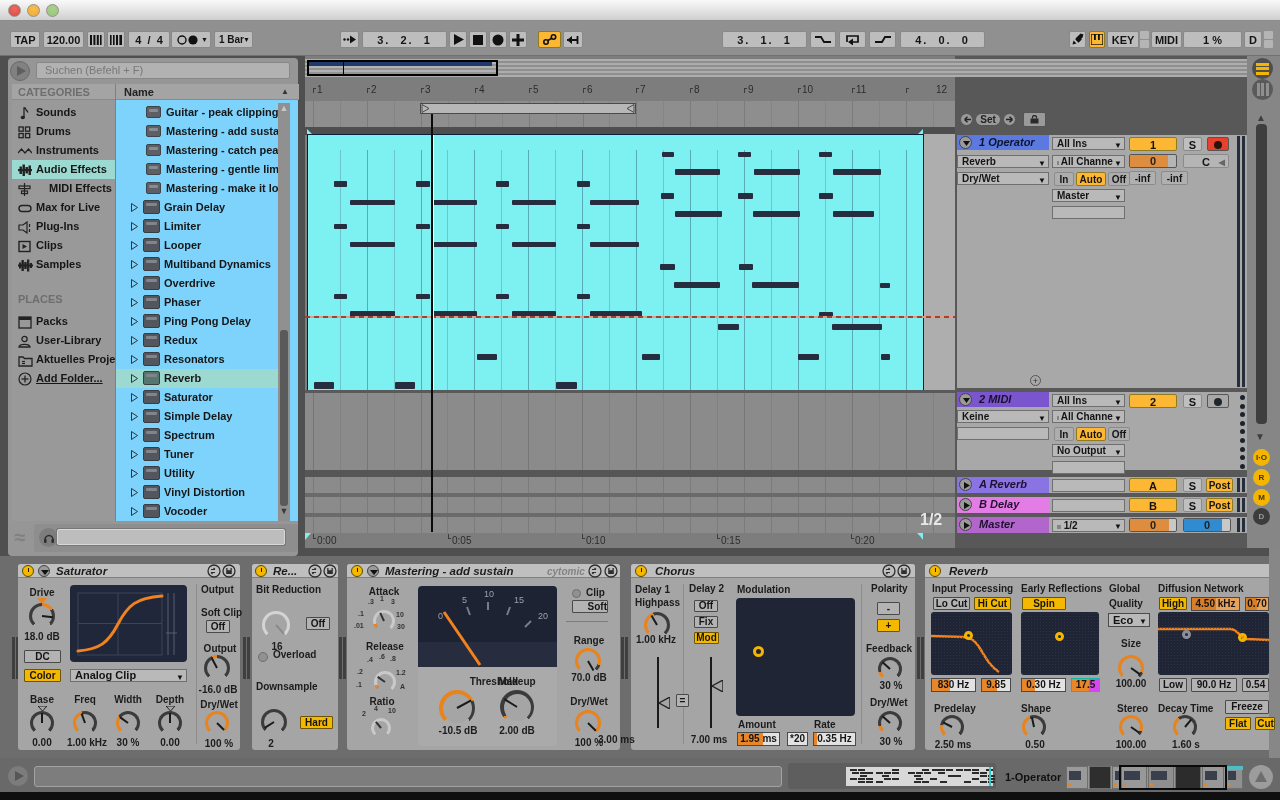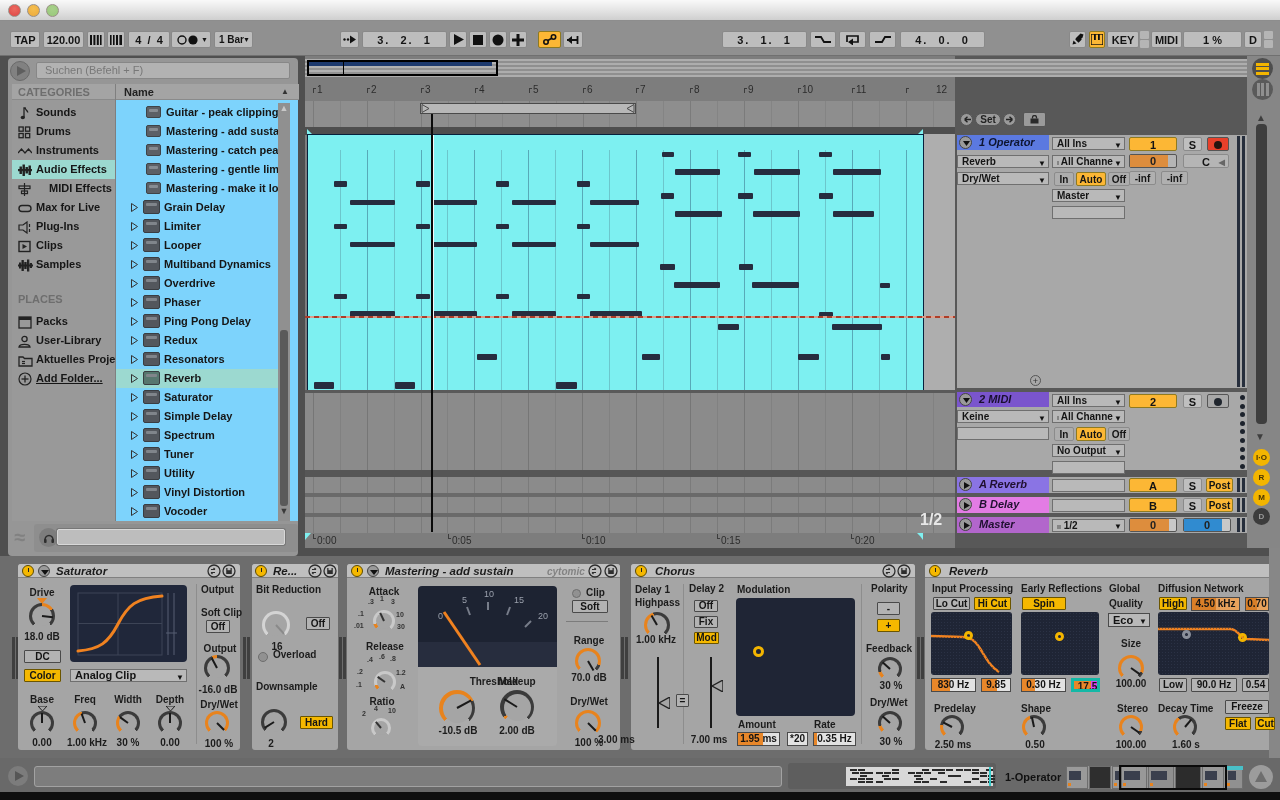--- a/index.html
+++ b/index.html
@@ -1149,21 +1149,21 @@
 <div class="ab" style="left:398px;top:725px;width:120px;text-align:center;font-size:10px;font-weight:bold;color:#1c1c1c;white-space:nowrap;">-10.5 dB</div>
 <div class="ab" style="left:457px;top:676px;width:120px;text-align:center;font-size:10px;font-weight:bold;color:#1c1c1c;white-space:nowrap;">Makeup</div>
 <div class="knob" style="left:500px;top:690px;width:34px;height:34px;">
     <div class="ring" style="background:conic-gradient(from 225deg,#e8831d 0deg 8deg,#3b3b3b 8deg 270deg,transparent 270deg 360deg);"></div>
     <div class="hole" style="left:3.5px;top:3.5px;right:3.5px;bottom:3.5px;background:#a5a5a5;"></div>
     <div class="ndl" style="left:16.0px;top:17px;width:2px;height:15px;background:#1a1a1a;transform-origin:1.0px 0;transform:rotate(122deg);"></div>
   </div>
 <div class="ab" style="left:457px;top:725px;width:120px;text-align:center;font-size:10px;font-weight:bold;color:#1c1c1c;white-space:nowrap;">2.00 dB</div>
 <div class="ab" style="left:572px;top:589px;width:9px;height:9px;border-radius:50%;background:#919191;border:1px solid #6e6e6e;"></div>
 <div class="ab" style="left:586px;top:587px;font-size:10px;font-weight:bold;color:#1c1c1c;white-space:nowrap;">Clip</div>
-<div class="ab" style="left:572px;top:600px;width:36px;height:13px;background:#b3b3b3;border:1px solid #4a4a4a;border-radius:1px;text-align:center;font-size:10px;font-weight:bold;color:#141414;line-height:11px;">Soft</div>
+<div class="ab" style="left:572px;top:600px;width:36px;height:13px;background:#b3b3b3;border:1px solid #4a4a4a;border-radius:1px;text-align:right;font-size:10px;font-weight:bold;color:#141414;line-height:11px;">Soft</div>
 <div class="ab" style="left:566px;top:621px;width:42px;height:1px;background:#7c7c7c;"></div>
 <div class="ab" style="left:529px;top:635px;width:120px;text-align:center;font-size:10px;font-weight:bold;color:#1c1c1c;white-space:nowrap;">Range</div>
 <div class="knob" style="left:575px;top:648px;width:26px;height:26px;">
     <div class="ring" style="background:conic-gradient(from 225deg,#e8831d 0deg 245deg,#3b3b3b 245deg 270deg,transparent 270deg 360deg);"></div>
     <div class="hole" style="left:3px;top:3px;right:3px;bottom:3px;background:#a5a5a5;"></div>
     <div class="ndl" style="left:12.0px;top:13px;width:2px;height:11px;background:#1a1a1a;transform-origin:1.0px 0;transform:rotate(330deg);"></div>
   </div>
 <div class="ab" style="left:529px;top:672px;width:120px;text-align:center;font-size:10px;font-weight:bold;color:#1c1c1c;white-space:nowrap;">70.0 dB</div>
 <div class="ab" style="left:529px;top:696px;width:120px;text-align:center;font-size:10px;font-weight:bold;color:#1c1c1c;white-space:nowrap;">Dry/Wet</div>
 <div class="knob" style="left:575px;top:710px;width:26px;height:26px;">
@@ -1274,21 +1274,21 @@
 <div class="ab" style="left:1021px;top:583px;font-size:10px;font-weight:bold;color:#1c1c1c;white-space:nowrap;">Early Reflections</div>
 <div class="ab" style="left:1022px;top:597px;width:44px;height:13px;background:#f5b800;border:1px solid #6b5500;border-radius:1px;text-align:center;font-size:10px;font-weight:bold;color:#141414;line-height:11px;">Spin</div>
 <div class="ab" style="left:1021px;top:612px;width:78px;height:63px;background:#1f2535;border-radius:3px;overflow:hidden;">
     <div style="position:absolute;inset:0;background-image:radial-gradient(#343c52 0.6px,transparent 0.7px);background-size:3px 3px;opacity:0.55;"></div>
     <div style="position:absolute;left:34px;top:20px;width:9px;height:9px;border-radius:50%;border:3px solid #f3b500;"></div>
   </div>
 <div class="ab" style="left:1021px;top:678px;width:45px;height:14px;background:#e2e2e2;border:1px solid #4a4a4a;overflow:hidden;">
     <div style="position:absolute;left:0;top:0;width:13px;height:12px;background:#e8872a;"></div>
     <div style="position:absolute;left:0;top:0;width:43px;text-align:center;font-size:10px;font-weight:bold;color:#141414;line-height:12px;">0.30 Hz</div>
   </div>
-<div class="ab" style="left:1071px;top:678px;width:29px;height:14px;background:#d946ef;border:3px solid #14b8a6;overflow:hidden;">
+<div class="ab" style="left:1071px;top:678px;width:29px;height:14px;background:#d946ef;border:1px solid #14b8a6;overflow:hidden;">
     <div style="position:absolute;left:0;top:0;width:17px;height:12px;background:#e8872a;"></div>
     <div style="position:absolute;left:0;top:0;width:27px;text-align:center;font-size:10px;font-weight:bold;color:#141414;line-height:12px;">17.5</div>
   </div>
 <div class="ab" style="left:1109px;top:583px;font-size:10px;font-weight:bold;color:#1c1c1c;white-space:nowrap;">Global</div>
 <div class="ab" style="left:1109px;top:598px;font-size:10px;font-weight:bold;color:#1c1c1c;white-space:nowrap;">Quality</div>
 <div class="dd" style="left:1108px;top:613px;width:42px;height:14px;font-size:11px;line-height:12px;border-color:#4a4a4a;">Eco<span class="ar">▼</span></div>
 <div class="ab" style="left:1071px;top:638px;width:120px;text-align:center;font-size:10px;font-weight:bold;color:#1c1c1c;white-space:nowrap;">Size</div>
 <div class="knob" style="left:1118px;top:655px;width:26px;height:26px;">
     <div class="ring" style="background:conic-gradient(from 225deg,#e8831d 0deg 248deg,#3b3b3b 248deg 270deg,transparent 270deg 360deg);"></div>
     <div class="hole" style="left:3px;top:3px;right:3px;bottom:3px;background:#a5a5a5;"></div>

